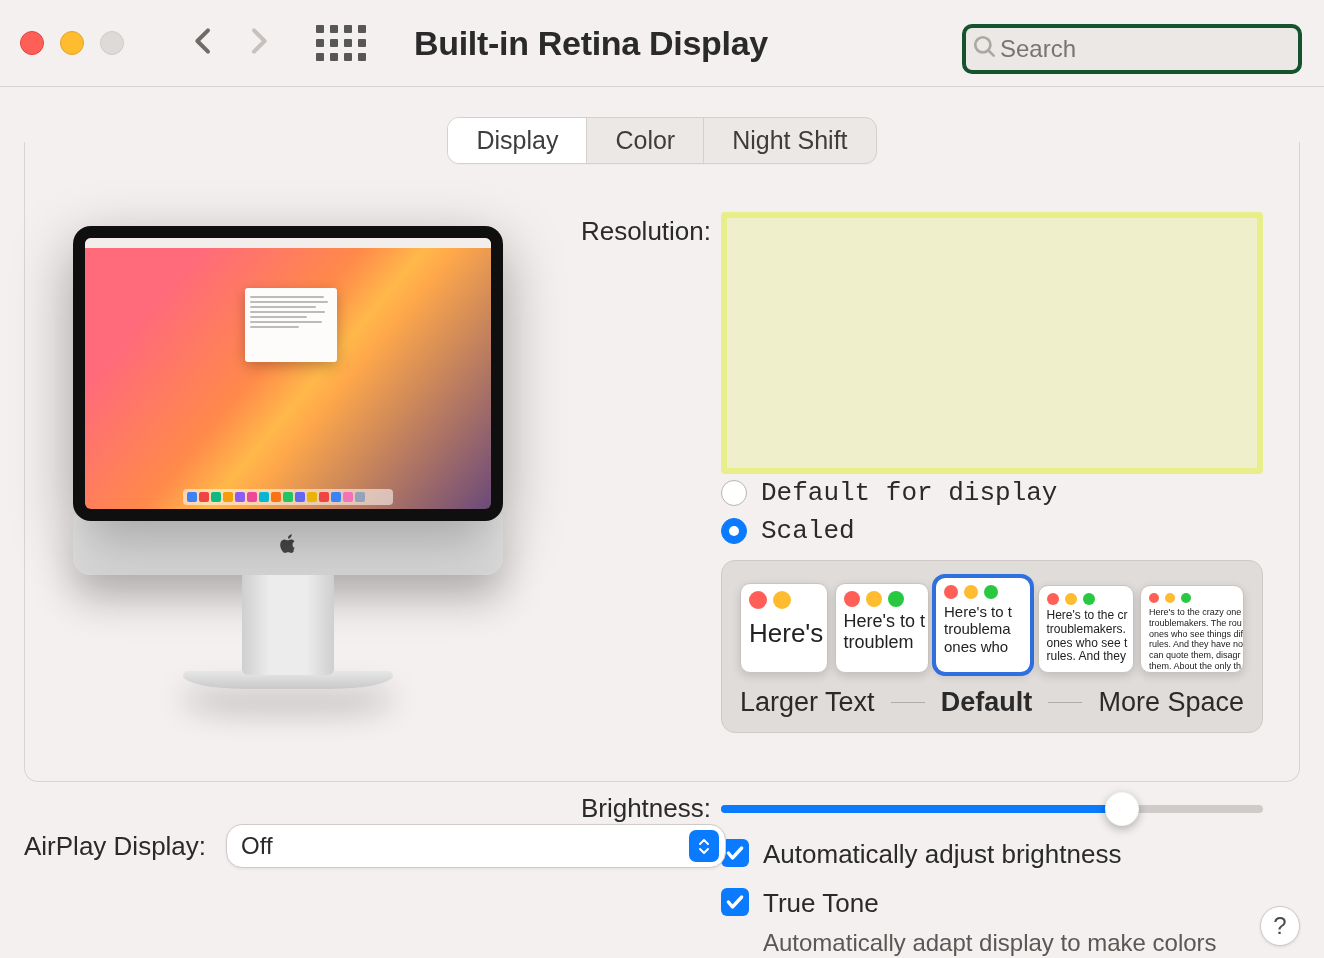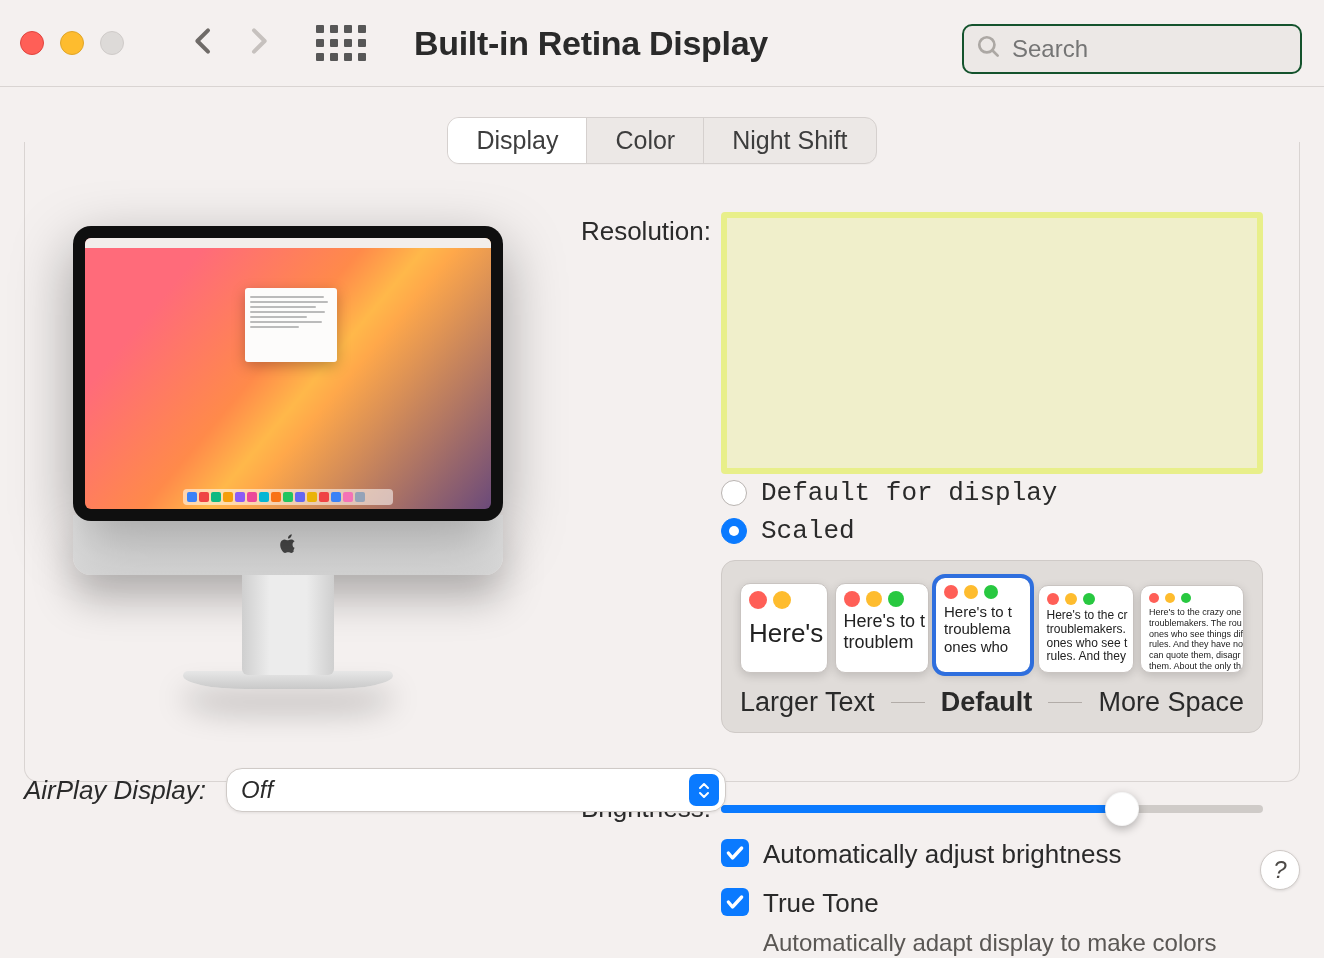--- a/index.html
+++ b/index.html
@@ -27,22 +27,22 @@
   .tl-min { background:#febc2e; border:1px solid #e0a528;}
   .tl-max { background:#dddad8; border:1px solid #cfcbc9;}
   .nav-arrows { display:flex; gap:22px; margin-left:40px;}
   .nav-arrows svg { width:32px; height:32px; }
   .grid-icon { margin-left:18px; display:grid; grid-template-columns:repeat(4,8px); grid-template-rows:repeat(3,8px); gap:6px;}
   .grid-icon span{ width:8px;height:8px;background:#575757;border-radius:1px;}
   .window-title { font-size:34px; font-weight:700; margin-left:24px; letter-spacing:-0.3px;}
   .search-wrap {
     position:absolute; right:22px; top:24px;
     width:340px; height:50px;
-    background:#ece8e6; border:2px solid #14532d; border-radius:10px;
-    display:flex; align-items:center; padding:0 12px; gap:10px;
+    background:#ece8e6; border:4px solid #14532d; border-radius:10px;
+    display:flex; align-items:center; padding:0 6px; gap:2px;
   }
   .search-wrap svg{ width:26px;height:26px; opacity:.55;}
   .search-wrap input{
     border:none;background:transparent; font-size:24px; color:#8a8682;
     outline:none; width:100%;
   }
 
   
   .tabbar-wrap { display:flex; justify-content:center; margin-top:30px;}
   .tabbar {
@@ -203,21 +203,21 @@
   .chk{
     width:28px;height:28px;border-radius:6px;background:#0a7aff;
     display:inline-flex;align-items:center;justify-content:center;flex-shrink:0;
   }
   .chk svg{width:20px;height:20px;}
   .chk-label{font-size:26px;}
   .desc{font-size:24px;color:#5a5754;margin-top:8px;max-width:460px;line-height:1.3;}
 
   
   .bottom{
-    position:absolute; left:24px; right:24px; top:768px;font-style:italic;
+    position:absolute; left:24px; right:24px; top:824px;
   }
   .airplay-row{display:flex;align-items:center;gap:20px;}
   .airplay-label{font-size:26px;}
   .select{
     width:500px;height:44px;background:#fff;border:1px solid #cfcac7;border-radius:16px;
     display:flex;align-items:center;justify-content:space-between;
     padding:0 6px 0 14px;font-size:24px;
     box-shadow:0 1px 3px rgba(0,0,0,.08);
     cursor:default;
   }

